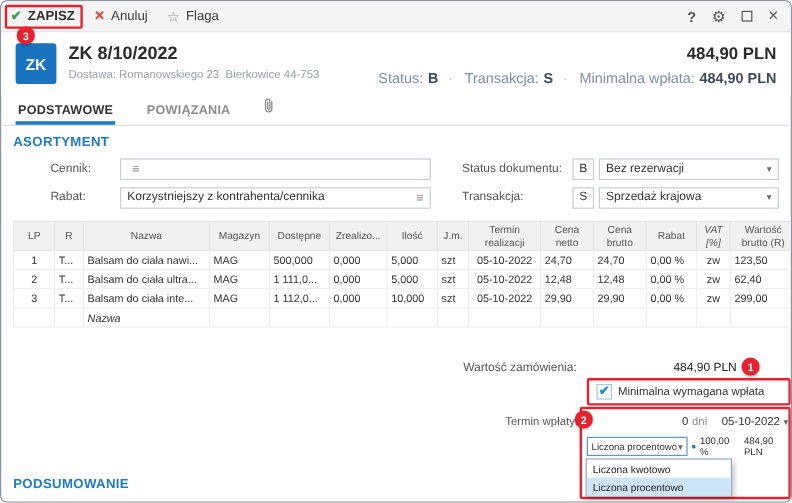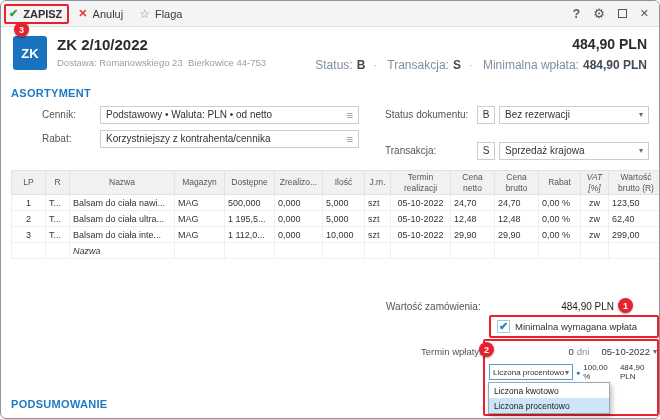--- a/index.html
+++ b/index.html
@@ -43,21 +43,21 @@
   
   .tabbar { display: flex; align-items: flex-end; height: 26px; border-bottom: 1px solid #dedede; padding: 0 12px; gap: 24px; }
   .tab { font-size: 10.5px; font-weight: bold; color: #8c8c8c; padding: 5px 2px 6px; letter-spacing: .2px; }
   .tab.active { color: #333; border-bottom: 3px solid #1f7ac4; padding-bottom: 3px; }
   .clip { padding-bottom: 4px; }
   
   .content { padding: 8px 10px 0 10px; }
   .section-title { color: #1f7ac4; font-weight: bold; font-size: 11px; letter-spacing: .3px; }
   .formgrid { display: flex; gap: 26px; margin-top: 6px; font-size: 10px; color: #555; }
   .fcol-left { width: 348px; display: flex; flex-direction: column; gap: 5px; }
-  .fcol-right { flex: 1; display: flex; flex-direction: column; gap: 17px; }
+  .fcol-right { flex: 1; display: flex; flex-direction: column; gap: 5px; }
   .frow { display: flex; align-items: center; height: 19px; }
   .flabel-l { width: 58px; flex: 0 0 58px; margin-left: 31px; }
   .flabel-r { width: 92px; flex: 0 0 92px; }
   .ffield {
     flex: 1; border: 1px solid #c9ced4; background: #fff; height: 18px;
     display: flex; align-items: center; justify-content: space-between; padding: 0 5px; color: #333;
   }
   .ffield .ftext { overflow: hidden; white-space: nowrap; text-overflow: ellipsis; }
   .ic-burger { color: #8a8a8a; font-size: 11px; margin-left: 4px; }
   .codebox {
@@ -147,41 +147,49 @@
       <span class="ic-help">?</span>
       <span class="ic-gear">⚙</span>
       <span class="ic-max"></span>
       <span class="ic-close">✕</span>
     </span>
   </div>
 
   <div class="dochead">
     <div class="zk-badge">ZK</div>
     <div class="titleblock">
-      <div class="doc-title">ZK 2/10/2022</div>
+      <div class="doc-title">ZK 8/10/2022</div>
       <div class="doc-sub">Dostawa: Romanowskiego 23  Bierkowice 44-753</div>
     </div>
     <div class="rightblock">
       <div class="doc-amount">484,90 PLN</div>
       <div class="statusline">
         <span class="sl-lab" style="margin-left:0">Status:</span><span class="sl-val">B</span><span class="sl-sep">·</span><span class="sl-lab">Transakcja:</span><span class="sl-val">S</span><span class="sl-sep">·</span><span class="sl-lab">Minimalna wpłata:</span><span class="sl-val">484,90 PLN</span>
       </div>
     </div>
   </div>
 
+  <div class="tabbar">
+    <div class="tab active">PODSTAWOWE</div>
+    <div class="tab">POWIĄZANIA</div>
+    <div class="clip">
+      <svg width="12" height="14" viewBox="0 0 12 14" fill="none">
+        <path d="M8.5 3.6v6a2.6 2.6 0 0 1-5.2 0V3.4a1.8 1.8 0 1 1 3.6 0v5.8a.9.9 0 0 1-1.8 0V4" stroke="#8c8c8c" stroke-width="1.1" stroke-linecap="round"></path>
+      </svg>
+    </div>
+  </div>
 
   <div class="content">
     <div class="section-title">ASORTYMENT</div>
 
     <div class="formgrid">
       <div class="fcol-left">
         <div class="frow">
           <span class="flabel-l">Cennik:</span>
           <div class="ffield">
-            <span class="ftext">Podstawowy • Waluta: PLN • od netto</span>
             <span class="ic-burger">≡</span>
           </div>
         </div>
         <div class="frow">
           <span class="flabel-l">Rabat:</span>
           <div class="ffield">
             <span class="ftext">Korzystniejszy z kontrahenta/cennika</span>
             <span class="ic-burger">≡</span>
           </div>
         </div>
@@ -245,21 +253,21 @@
             <td class="al-r">24,70</td>
             <td class="al-r">0,00 %</td>
             <td class="al-c">zw</td>
             <td class="al-r">123,50</td>
           </tr>
           <tr>
             <td class="al-c">2</td>
             <td class="al-l">T...</td>
             <td class="al-l">Balsam do ciała ultra...</td>
             <td class="al-l">MAG</td>
-            <td class="al-r">1 195,5...</td>
+            <td class="al-r">1 111,0...</td>
             <td class="al-r">0,000</td>
             <td class="al-r">5,000</td>
             <td class="al-l">szt</td>
             <td class="al-c">05-10-2022</td>
             <td class="al-r">12,48</td>
             <td class="al-r">12,48</td>
             <td class="al-r">0,00 %</td>
             <td class="al-c">zw</td>
             <td class="al-r">62,40</td>
           </tr>

